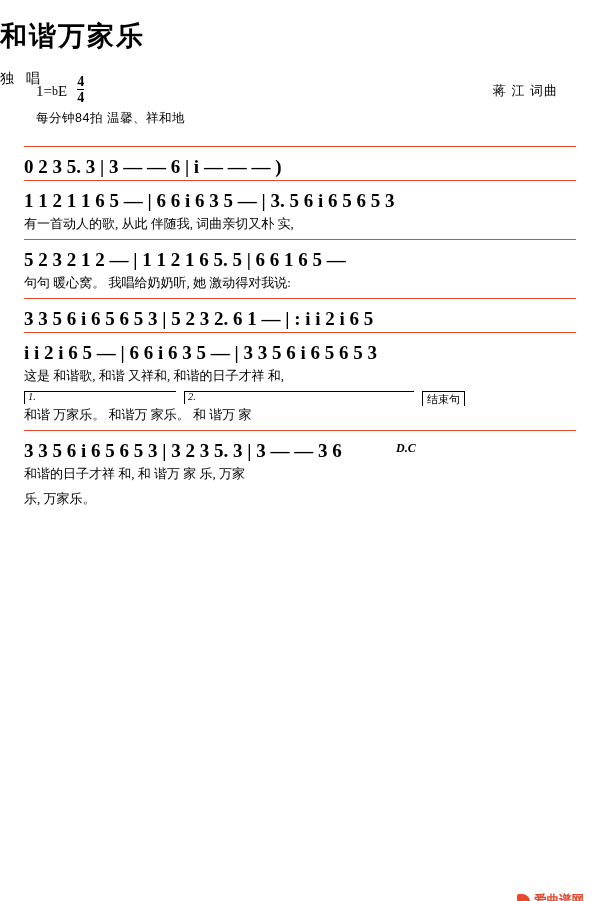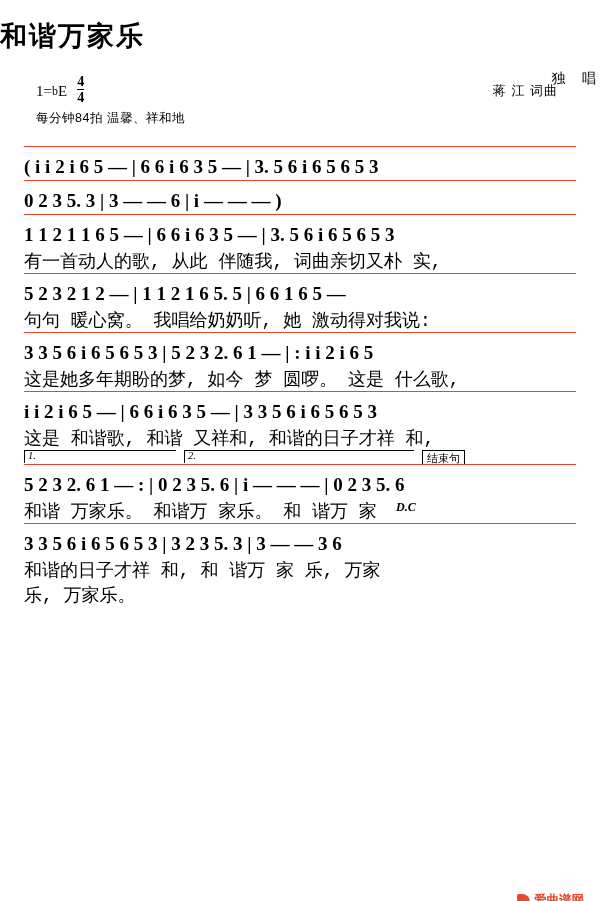--- a/index.html
+++ b/index.html
@@ -19,22 +19,22 @@
   }
   
   .title{
     font-family:"Liberation Sans", sans-serif;
     font-weight:bold;
     font-size:27px;
     letter-spacing:2px;
     margin:18px 0 0 0;
   }
   .subtitle{
-    text-align:right;
-    font-family:Liberation Mono, monospace;
+    text-align:left;
+    font-family:Liberation Sans, sans-serif;
     font-size:14px;
     letter-spacing:4px;
     margin-top:16px;
   }
   .meta-row{
     position:relative;
     height:24px;
     margin-top:-20px;
   }
   .keysig{
@@ -96,22 +96,22 @@
     font-family:"Liberation Serif", serif;
     font-size:19px;
     font-weight:bold;
     letter-spacing:0px;
     padding-top:3px;
     white-space:nowrap;
   }
   .lyrics{
     position:relative;
     height:24px;
-    font-family:Liberation Mono, monospace;
-    font-size:18px;
+    font-family:Liberation Serif, serif;
+    font-size:13px;
     white-space:nowrap;
     padding-top:1px;
   }
   .endings{
     position:relative;
     height:14px;
     margin:0 24px;
   }
   .ending{
     position:absolute;
@@ -187,25 +187,20 @@
       </span>
     </div>
     <div class="composer">蒋  江 词曲</div>
     <div class="tempo">每分钟84拍  温馨、祥和地</div>
   </div>
 
   <div class="body">
 
     <div class="system sysblock">
       <div class="staffline">
-        <div class="notes">( i i 2 i 6 5  —  | 6 6 i 6 3 5  —  | 3. 5 6 i 6 5 6 5 3</div>
-      </div>
-    </div>
-    <div class="system sysblock">
-      <div class="staffline">
         <div class="notes">0 2  3 5.   3 | 3  —  —  6 | i  —  —  —  )</div>
       </div>
     </div>
 
     <div class="system sysblock">
       <div class="staffline">
         <div class="notes">1 1 2 1 1 6 5  —  | 6 6 i 6 3 5  —  | 3. 5 6 i 6 5 6 5 3</div>
       </div>
       <div class="lyrics">有一首动人的歌,        从此 伴随我,        词曲亲切又朴 实,</div>
     </div>
@@ -214,21 +209,20 @@
       <div class="staffline">
         <div class="notes">5 2 3 2 1 2  —  | 1 1 2 1 6 5.   5 | 6 6 1 6 5  —</div>
       </div>
       <div class="lyrics">句句 暖心窝。   我唱给奶奶听,  她  激动得对我说:</div>
     </div>
 
     <div class="system sysblock">
       <div class="staffline">
         <div class="notes">3 3 5 6 i 6 5 6 5 3 | 5 2 3 2. 6 1  — | : i i 2 i 6 5</div>
       </div>
-      <div class="lyrics">这是她多年期盼的梦,   如今 梦 圆啰。      这是 什么歌,</div>
     </div>
 
 
     <div class="system sysblock">
       <div class="staffline">
         <div class="notes">i i 2 i 6 5  —  | 6 6 i 6 3 5  —  | 3 3 5 6 i 6 5 6 5 3</div>
       </div>
       <div class="lyrics">这是 和谐歌,        和谐 又祥和,        和谐的日子才祥 和,</div>
     </div>
 
@@ -236,23 +230,20 @@
       <div class="ending" style="left:0px;width:152px;">
         <span class="endlabel">1.</span>
       </div>
       <div class="ending" style="left:160px;width:230px;">
         <span class="endlabel">2.</span>
       </div>
       <div class="endbox" style="left:398px;">结束句</div>
     </div>
 
     <div class="system sysblock">
-      <div class="staffline">
-        <div class="notes">5 2 3 2. 6 1  — : | 0 2  3 5.   6 | i  —  —  — | 0 2  3 5.   6</div>
-      </div>
       <div class="lyrics">和谐 万家乐。      和谐万 家乐。            和 谐万 家</div>
       <div class="dc" style="left:372px;top:36px;">D.C</div>
     </div>
 
 
     <div class="system sysblock">
       <div class="staffline">
         <div class="notes">3 3 5 6 i 6 5 6 5 3 | 3 2  3 5.   3 | 3  —  —  3 6</div>
       </div>
       <div class="lyrics">和谐的日子才祥 和,    和 谐万 家    乐,          万家</div>

